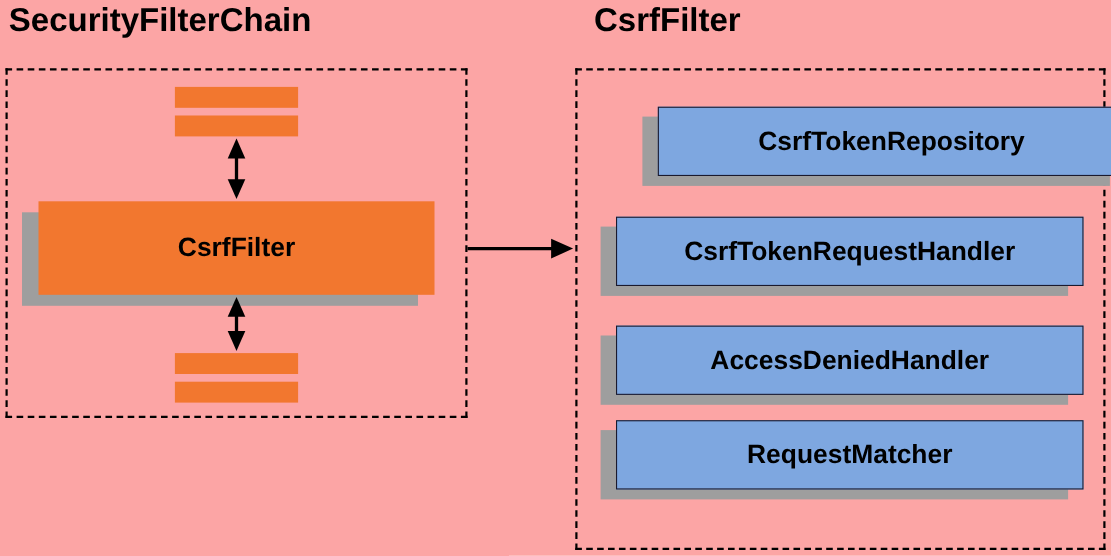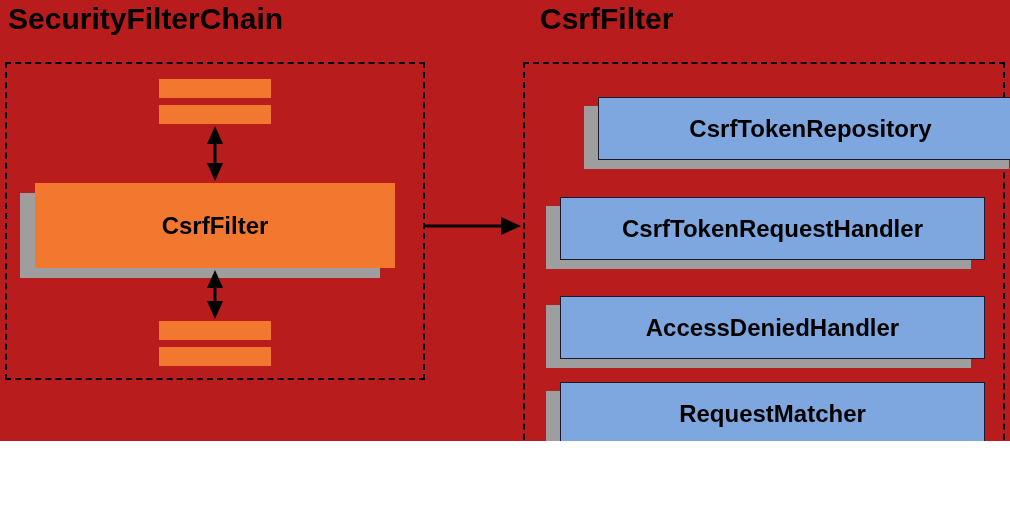--- a/index.html
+++ b/index.html
@@ -9,22 +9,22 @@
     --border:#000000;
   }
   *{margin:0;padding:0;box-sizing:border-box;}
   body{
     font-family:"Liberation Sans", sans-serif;
     background:#ffffff;
   }
   .canvas{
     position:relative;
     width:1010px;
-    height:441px;
-    background:#b91c1c;
+    height:505px;
+    background:#fca5a5;
     overflow:hidden;
   }
   .title{
     position:absolute;
     font-weight:bold;
     font-size:30px;
     color:#000;
     white-space:nowrap;
   }
   .title-left{left:8px;top:2px;}

